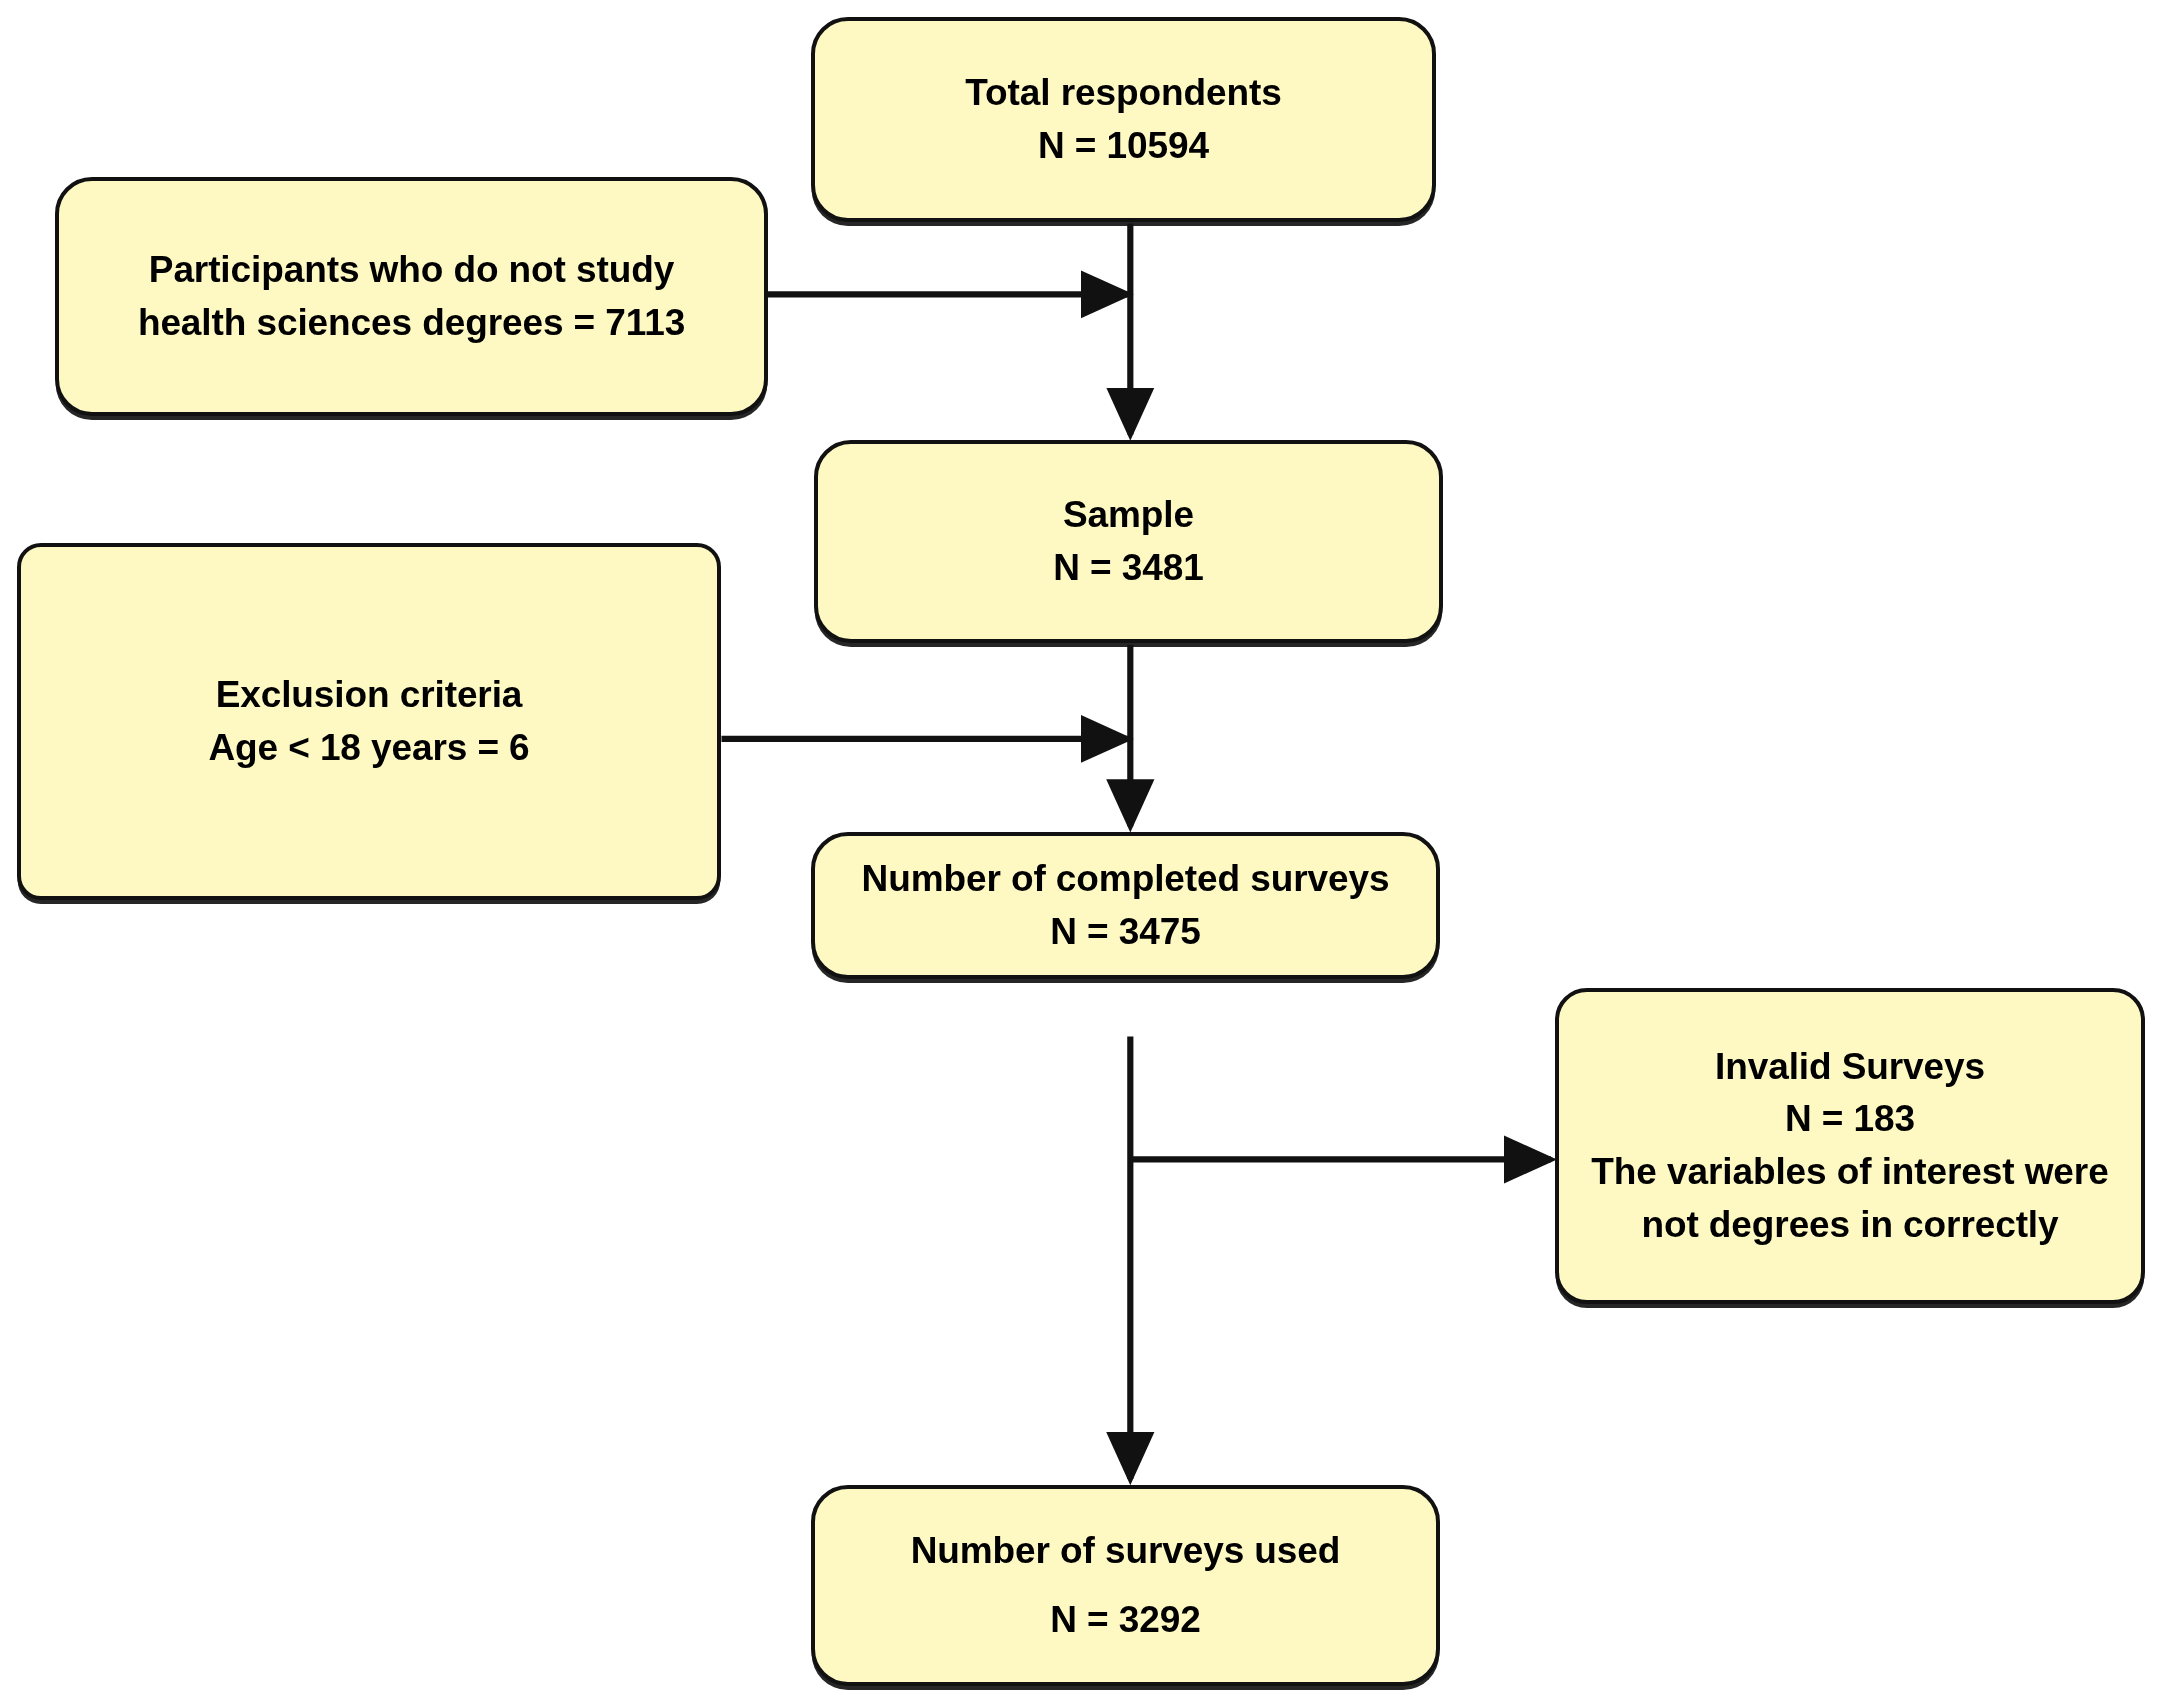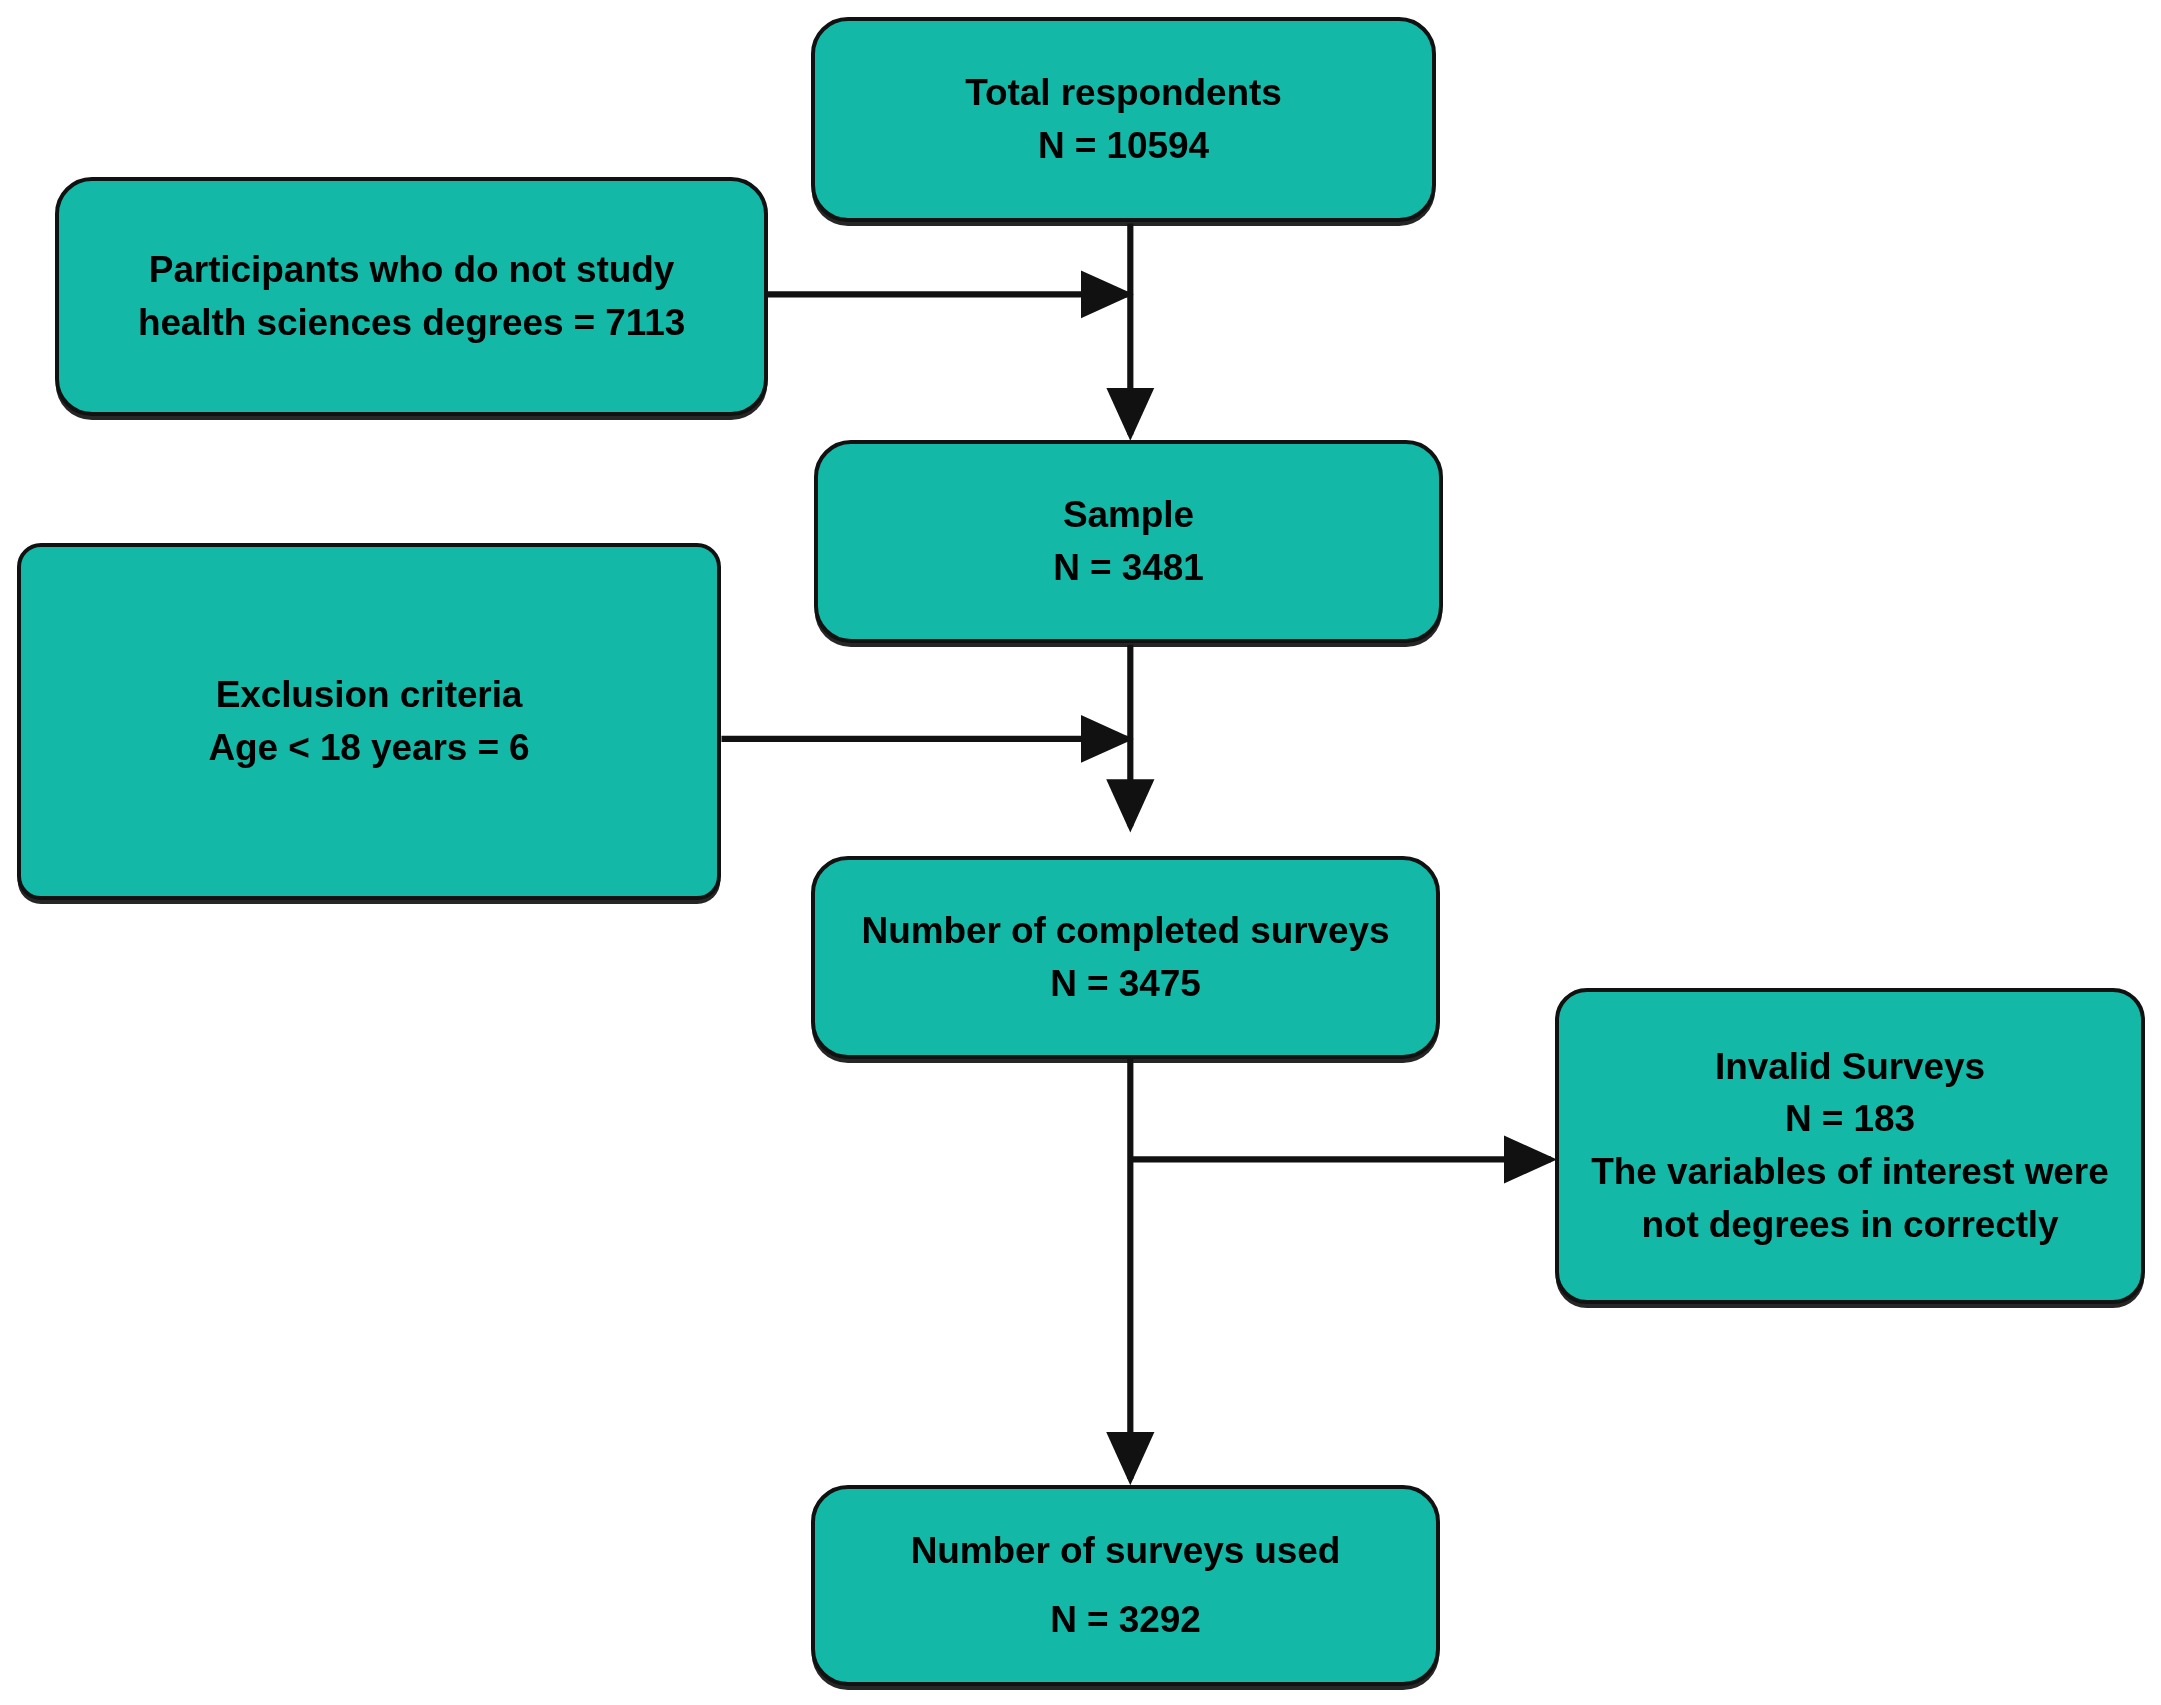--- a/index.html
+++ b/index.html
@@ -13,21 +13,21 @@
   }
   #edges{
     position:absolute;
     left:0;top:0;
     width:2161px;height:1706px;
     pointer-events:none;
   }
   .node{
     position:absolute;
     box-sizing:border-box;
-    background:#14b8a6;
+    background:#fef9c3;
     border:4.1px solid #111111;
     border-radius:37px;
     display:flex;
     flex-direction:column;
     align-items:center;
     justify-content:center;
     text-align:center;
     color:#000000;
     font-weight:bold;
     font-size:37px;
@@ -36,21 +36,21 @@
     padding:6.9px 18px;
     box-shadow:0 4.8px 0 -0.7px rgba(20,20,20,0.92);
   }
   .node .ln{display:block;white-space:nowrap;}
 
   
   #n-total        {left:811px; top:17px;   width:625px;  height:205px;}
   #n-nonhealth    {left:55px;   top:177px;  width:713px; height:239px;}
   #n-sample       {left:814px; top:440px;  width:629px;  height:203px;}
   #n-exclusion    {left:17px;   top:543px;  width:704px; height:357px; border-radius:24px;}
-  #n-completed    {left:811px; top:856px; width:629px;  height:203px;}
+  #n-completed    {left:811px; top:832px; width:629px;  height:147px;}
   #n-invalid      {left:1555px; top:988px; width:590px;  height:316px; border-radius:32px;}
   #n-used         {left:811px; top:1485px; width:629px;  height:201px;gap:16px;}
 </style>
 </head>
 <body>
 
 <div id="stage">
 
   <svg id="edges" viewBox="0 0 3145 2482" width="2161" height="1706" aria-hidden="true">
     <defs>

